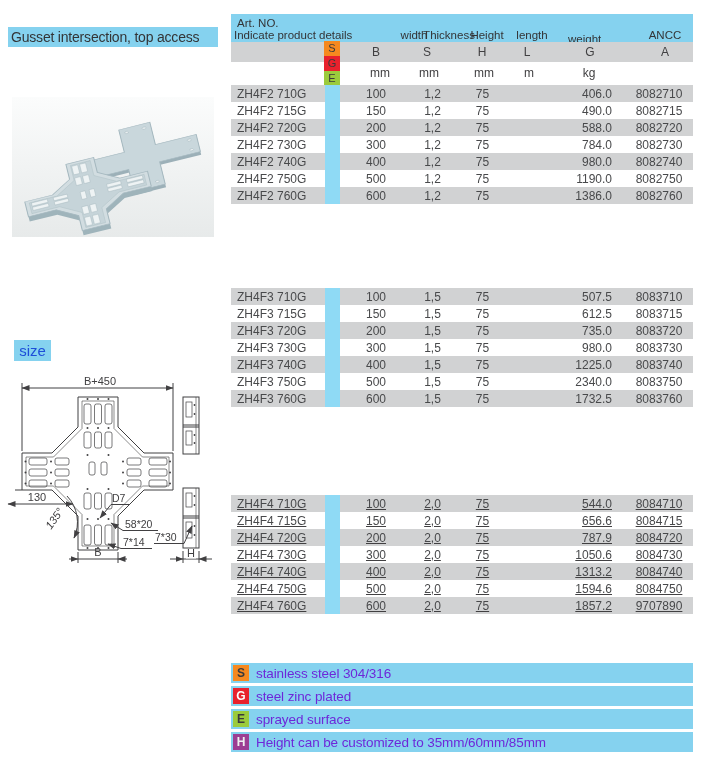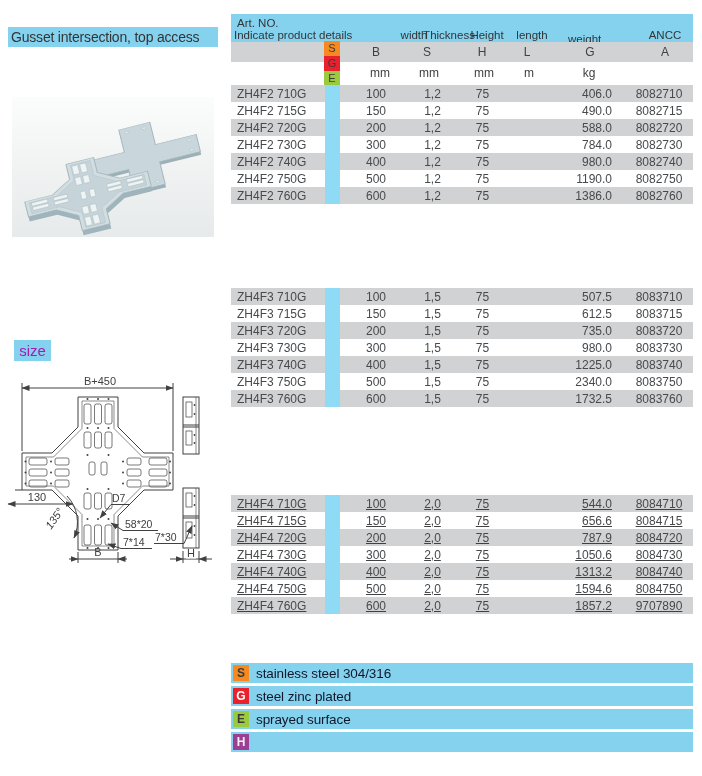--- a/index.html
+++ b/index.html
@@ -3,21 +3,21 @@
 <meta charset="utf-8">
 <style>
   * { box-sizing: border-box; margin: 0; padding: 0; }
   html, body { width: 702px; height: 776px; background: #fff; }
   body { position: relative; font-family: "Liberation Sans", sans-serif; color: #414042; overflow: hidden; }
 
   .title-bar { position: absolute; left: 8px; top: 27px; width: 210px; height: 20px;
     background: #85D2EF; font-size: 14px; line-height: 20px; padding-left: 3px;
     letter-spacing: -0.2px; white-space: nowrap; color: #333436; }
   .size-label { position: absolute; left: 14px; top: 340px; width: 37px; height: 21px;
-    background: #85D2EF; font-size: 15px; line-height: 21px; text-align: center; color: #a21caf; }
+    background: #85D2EF; font-size: 15px; line-height: 21px; text-align: center; color: #1d4ed8; }
   .photo { position: absolute; left: 12px; top: 97px; }
   .drawing { position: absolute; left: 5px; top: 365px; }
 
   .table-area { position: absolute; left: 231px; top: 0; width: 462px; height: 776px; font-size: 12px; }
 
   .thead-main { position: absolute; left: 0; top: 14px; width: 462px; height: 28px;
     background: #85D2EF; font-size: 11.5px; color: #333436; }
   .thead-main .lbl { position: absolute; white-space: nowrap; }
   .c { transform: translateX(-50%); }
 
@@ -37,21 +37,21 @@
   .cell.label { text-align: left; padding-left: 6px; }
   .cell.right { text-align: right; padding-right: 13px; }
   .cell.strip { height: 100%; padding-left: 3px; text-align: left; }
   .cell.strip .bar { width: 15px; height: 100%; background: #8FDAF5; }
 
   .legend { position: absolute; left: 0; top: 663px; width: 462px; }
   .legend-bar { width: 462px; height: 20px; background: #85D2EF; display: flex;
     align-items: center; margin-bottom: 3px; }
   .legend-square { flex: 0 0 16px; width: 16px; height: 16px; margin-left: 2px;
     text-align: center; font-weight: bold; font-size: 12px; line-height: 16px; }
-  .legend-text { margin-left: 7px; font-size: 13.5px; color: #0f172a; letter-spacing: -0.1px; }
+  .legend-text { margin-left: 7px; font-size: 13.5px; color: #6d28d9; letter-spacing: -0.1px; }
 
   svg text { font-family: "Liberation Sans", sans-serif; fill: #414042; }
 </style>
 </head>
 <body>
 
 <div class="title-bar">Gusset intersection, top access</div>
 
 <svg class="photo" width="202" height="140" viewBox="0 0 202 140">
   <defs>
@@ -550,15 +550,16 @@
       <div class="legend-bar">
         <div class="legend-square" style="background: rgb(232, 33, 45); color: rgb(253, 253, 253);">G</div>
         <div class="legend-text">steel zinc plated</div>
       </div>
       <div class="legend-bar">
         <div class="legend-square" style="background: rgb(155, 203, 60); color: rgb(58, 58, 60);">E</div>
         <div class="legend-text">sprayed surface</div>
       </div>
       <div class="legend-bar">
         <div class="legend-square" style="background: rgb(156, 62, 147); color: rgb(239, 239, 240);">H</div>
+        <div class="legend-text">Height can be customized to 35mm/60mm/85mm</div>
       </div>
     </div>
 </div>
 
 </body></html>

